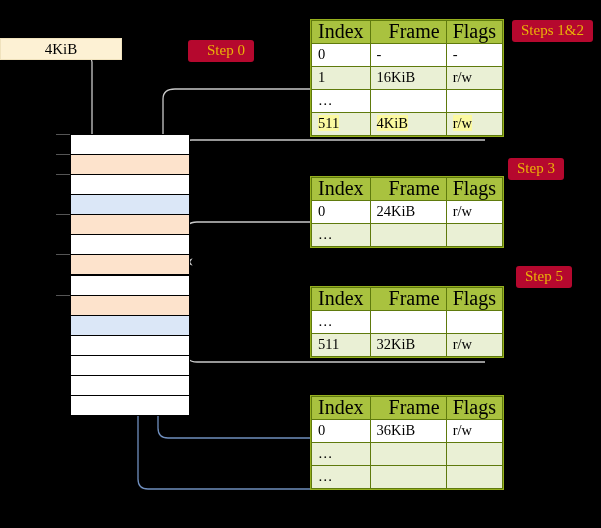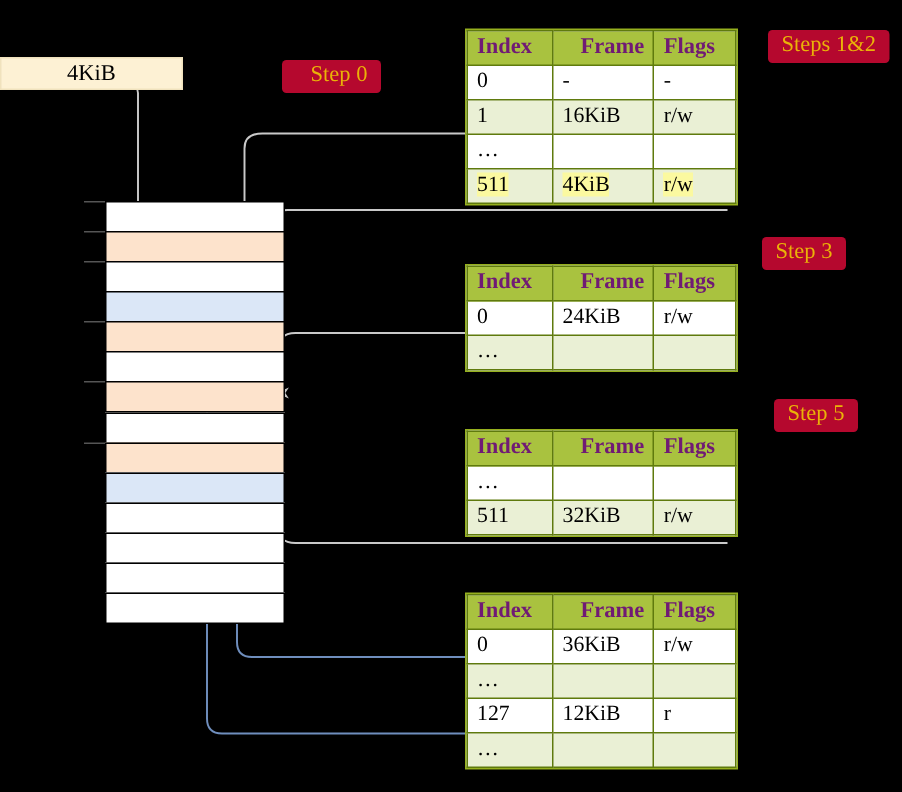--- a/index.html
+++ b/index.html
@@ -62,23 +62,23 @@
     border:1px solid #5f7a0d;
     padding:2px 6px 3px 6px;
     text-align:left;
     font-weight:normal;
     white-space:nowrap;
     height:20px;
     box-sizing:border-box;
   }
   .ptable th{
     background:#a9c23f;
-    color:#701a75;
-    font-weight:bold;
-    font-size:15px;
+    color:#000000;
+    font-weight:normal;
+    font-size:20px;
   }
   .ptable tr.alt td{background:#eaf0d5;}
   .ptable td.w-idx{width:57px;}
   .ptable td.w-frm{width:62px;}
   .ptable td.w-flg{width:55px;}
   .ptable th.w-idx{width:57px;}
   .ptable th.w-frm{width:62px;padding-left:18px;}
   .ptable th.w-flg{width:55px;}
   .hl{background:#fbf9a0;}
 
@@ -230,25 +230,20 @@
           <tr>
             <td class="w-idx">0</td>
             <td class="w-frm">36KiB</td>
             <td class="w-flg">r/w</td>
           </tr>
           <tr class="alt">
             <td class="w-idx">…</td>
             <td class="w-frm"></td>
             <td class="w-flg"></td>
           </tr>
-          <tr>
-            <td class="w-idx">127</td>
-            <td class="w-frm">12KiB</td>
-            <td class="w-flg">r</td>
-          </tr>
           <tr class="alt">
             <td class="w-idx">…</td>
             <td class="w-frm"></td>
             <td class="w-flg"></td>
           </tr>
         </tbody>
       </table>
     </div>
 
 <div class="tick" style="top: 134px;"></div>

